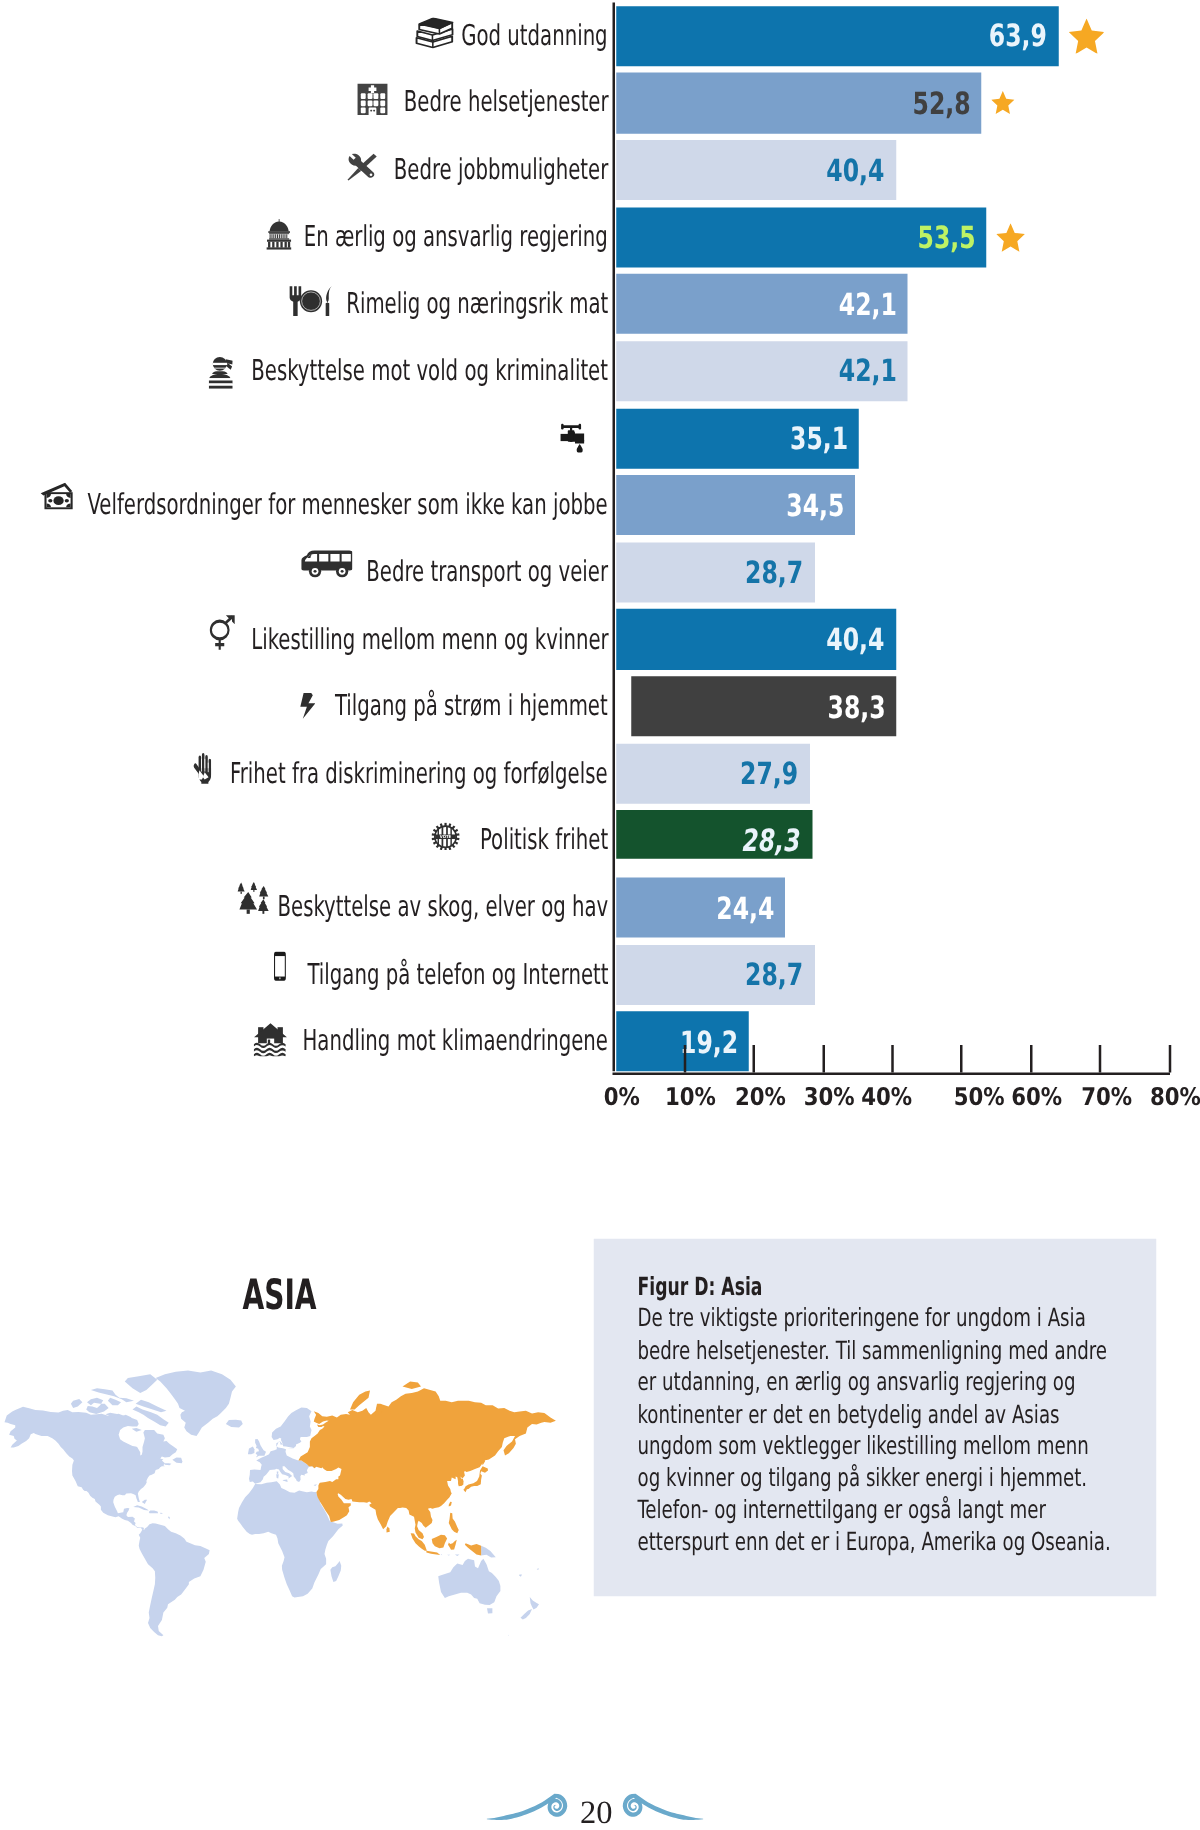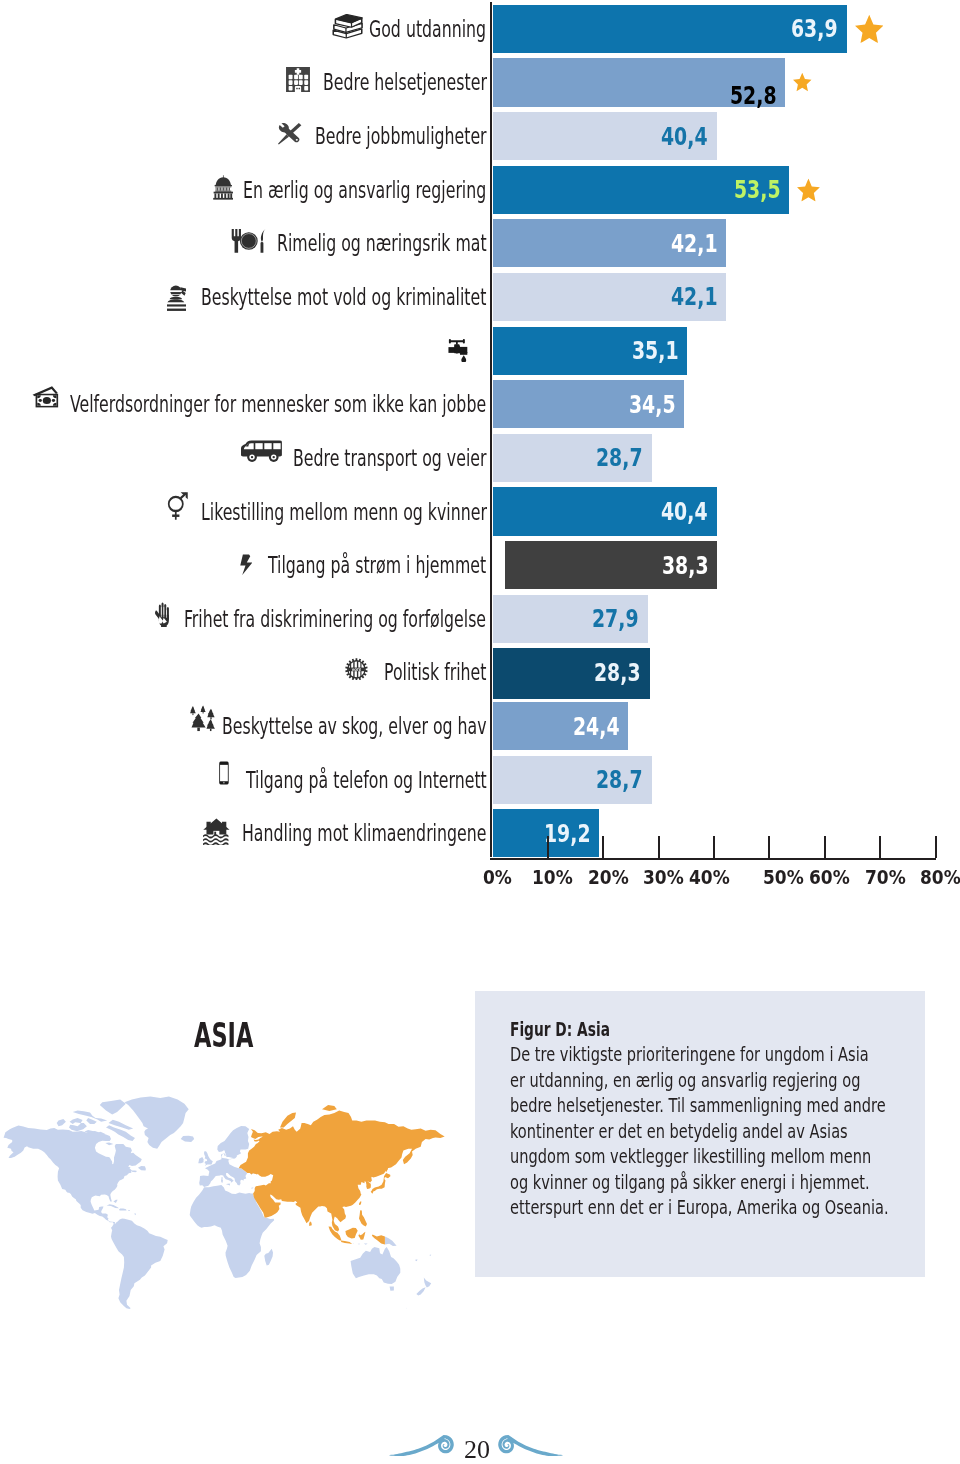--- a/index.html
+++ b/index.html
@@ -99,21 +99,21 @@
 </g>
 <g fill="#434343">
                   <rect x="43" y="81" width="6" height="5" rx="2"></rect>
                   <rect x="52" y="81" width="6" height="5" rx="2"></rect>
                 </g>
               </svg>
             </span>
             <span class="sq txt" data-name="bar-category-text" style="width: 163.89px; height: 26px;"><span style="transform: scaleX(0.762);">Bedre helsetjenester</span></span>
           </div>
           <div class="bar" data-name="bar" style="width: 292.459px; height: 48.2px; background: rgb(122, 160, 203);">
-            <div class="barval" data-name="bar-value-label" style="color: #000000; margin-top: 13px;">
+            <div class="barval" data-name="bar-value-label" style="color: #404040;">
               <span class="sq " data-name="bar-value-text" style="width: 46.504px; height: 29px;"><span style="transform: scaleX(0.855);">52,8</span></span>
             </div>
           </div>
           <div class="star" data-name="priority-star-icon" style="left: 793.459px; top: 50%;"><svg width="18.5" height="18.5" viewBox="0 0 100 100" preserveAspectRatio="none">
               <path fill="#f6a823" d="M50.00 0.00L64.59 34.17L100.00 38.20L73.60 63.34L80.90 100.00L50.00 81.37L19.10 100.00L26.40 63.34L0.00 38.20L35.41 34.17Z"></path>
             </svg></div>
         </div>
         <div class="row" data-name="bar-row" style="top: 111.98px; height: 48.2px;">
           <div class="rowlabel" data-name="bar-category-label">
             <span class="ico" data-name="tools-icon" style="margin-right: 13px; position: relative; top: -2px;">
@@ -387,21 +387,21 @@
                   <rect x="36" y="15" width="6" height="70"></rect>
 <rect x="52" y="14" width="6" height="72"></rect>
                   <rect x="67" y="20" width="5" height="60"></rect>
 </g>
 <rect x="14" y="42" width="72" height="16" fill="#2f2f2f"></rect>
 <text x="50" y="55" font-family="DejaVu Sans Condensed, sans-serif" font-size="15" font-weight="bold" fill="#fff" text-anchor="middle">VOTE</text>
               </svg>
             </span>
             <span class="sq txt" data-name="bar-category-text" style="width: 102.489px; height: 26px;"><span style="transform: scaleX(0.762);">Politisk frihet</span></span>
           </div>
-          <div class="bar" data-name="bar" style="width: 156.754px; height: 51px; background: #0c4a6e;">
+          <div class="bar" data-name="bar" style="width: 156.754px; height: 39px; background: #14532d; font-style: italic;">
             <div class="barval" data-name="bar-value-label" style="color: rgb(234, 244, 251);">
               <span class="sq " data-name="bar-value-text" style="width: 46.504px; height: 29px;"><span style="transform: scaleX(0.855);">28,3</span></span>
             </div>
           </div>
         </div>
         <div class="row" data-name="bar-row" style="top: 702.02px; height: 48.2px;">
           <div class="rowlabel" data-name="bar-category-label">
             <span class="ico" data-name="forest-icon" style="margin-right: 5px; position: relative; top: -7.5px;">
               <svg viewBox="0 0 100 100" width="28.2" height="26.6" preserveAspectRatio="none">
                 <g fill="#2f2f2f">
@@ -555,25 +555,26 @@
           <path d="M322.0 24.2L328.1 20.1L334.3 21.0L336.8 24.2L329.4 26.1L322.0 24.2Z"></path>
           <path d="M386.1 87.2L388.0 84.1L387.4 78.4L386.7 74.3L385.9 76.0L386.1 80.9L385.5 84.8L386.1 87.2Z"></path>
           <path d="M363.9 96.9L365.8 96.4L366.4 99.8L367.0 103.3L370.1 103.0L370.7 99.8L369.5 98.3L368.2 96.4L366.4 96.2L363.9 96.9Z"></path>
         </g>
       </svg></div>
 
   <div id="textbox" data-name="caption-box" style="background: rgb(227, 231, 241);">
     <div id="caption" data-name="caption-text">
         <div class="h" data-name="caption-heading"><span class="sq " data-name="caption-heading-text" style="width: 99.9281px; height: 24px;"><span style="transform: scaleX(0.765);">Figur D: Asia</span></span></div>
         <div class="l" data-name="caption-line"><span class="sq " data-name="caption-line-text" style="width: 358.665px; height: 24px;"><span style="transform: scaleX(0.81);">De tre viktigste prioriteringene for ungdom i Asia</span></span></div>
+        <div class="l" data-name="caption-line"><span class="sq " data-name="caption-line-text" style="width: 375.612px; height: 24px;"><span style="transform: scaleX(0.81);">bedre helsetjenester.  Til sammenligning med andre</span></span></div>
         <div class="l" data-name="caption-line"><span class="sq " data-name="caption-line-text" style="width: 350.414px; height: 24px;"><span style="transform: scaleX(0.81);">er utdanning, en ærlig og ansvarlig regjering og</span></span></div>
-        <div class="l" data-name="caption-line"><span class="sq " data-name="caption-line-text" style="width: 375.612px; height: 24px;"><span style="transform: scaleX(0.81);">bedre helsetjenester.  Til sammenligning med andre</span></span></div>
         <div class="l" data-name="caption-line"><span class="sq " data-name="caption-line-text" style="width: 337.669px; height: 24px;"><span style="transform: scaleX(0.81);">kontinenter er det en betydelig andel av Asias</span></span></div>
         <div class="l" data-name="caption-line"><span class="sq " data-name="caption-line-text" style="width: 361.146px; height: 24px;"><span style="transform: scaleX(0.81);">ungdom som vektlegger likestilling mellom menn</span></span></div>
         <div class="l" data-name="caption-line"><span class="sq " data-name="caption-line-text" style="width: 359.691px; height: 24px;"><span style="transform: scaleX(0.81);">og kvinner og tilgang på sikker energi i hjemmet.</span></span></div>
+        <div class="l" data-name="caption-line"><span class="sq " data-name="caption-line-text" style="width: 326.696px; height: 24px;"><span style="transform: scaleX(0.81);">Telefon- og internettilgang er også langt mer</span></span></div>
         <div class="l" data-name="caption-line"><span class="sq " data-name="caption-line-text" style="width: 378.599px; height: 24px;"><span style="transform: scaleX(0.81);">etterspurt enn det er i Europa,  Amerika og Oseania.</span></span></div>
       </div>
   </div>
 
   <div id="footer" data-name="footer-ornament"><svg width="176" height="41" viewBox="0 0 180 40" preserveAspectRatio="none" data-name="wave-ornament-svg">
         <path data-name="wave-spiral-left-icon" d="M1.5 30.7L3.5 30.9L5.5 31.0L7.5 31.1L9.6 31.2L11.6 31.2L13.7 31.2L15.7 31.1L17.8 31.0L19.8 30.6L21.9 30.2L23.9 29.7L25.9 29.2L28.0 28.7L30.0 28.0L32.1 27.4L34.1 26.7L36.1 25.9L38.2 25.1L40.2 24.3L42.2 23.4L44.3 22.4L46.3 21.4L48.3 20.3L50.4 19.2L58.4 13.9L59.1 14.3L60.5 14.8L61.6 15.6L62.6 16.6L63.3 17.7L63.7 19.0L63.8 20.3L63.6 21.5L63.1 22.7L62.4 23.6L61.5 24.4L60.5 25.0L59.4 25.3L58.3 25.3L57.3 25.1L56.3 24.7L55.5 24.0L54.9 23.3L54.5 22.4L54.3 21.5L54.3 20.6L54.5 19.7L54.9 19.0L55.5 18.3L56.1 17.9L56.8 17.5L57.6 17.4L58.3 17.4L59.0 17.6L59.6 18.0L60.1 18.4L60.5 19.0L60.7 19.6L60.8 20.2L60.7 20.7L60.5 21.3L60.2 21.7L59.8 22.1L59.4 22.4L58.9 22.5L58.5 22.5L58.1 22.4L57.7 22.3L57.4 22.0L57.1 21.8L56.9 21.4L56.9 21.1L56.9 20.8L57.0 20.5L57.1 20.2L57.3 20.0L57.5 19.9L57.7 19.8L57.9 19.8L58.1 19.9L58.3 19.7L58.1 19.5L57.7 19.5L57.4 19.4L57.0 19.5L56.6 19.7L56.3 20.1L56.0 20.5L55.9 21.1L55.9 21.7L56.0 22.3L56.4 22.9L56.9 23.4L57.5 23.8L58.3 24.1L59.1 24.1L60.0 24.0L60.8 23.6L61.6 23.1L62.2 22.3L62.7 21.3L62.9 20.3L62.9 19.2L62.6 18.0L62.0 17.0L61.2 16.1L60.1 15.3L58.9 14.9L57.5 14.7L56.1 14.8L54.8 15.3L53.5 16.1L52.5 17.2L51.7 18.6L51.3 20.1L51.2 21.7L51.5 23.4L52.2 24.9L53.2 26.3L54.6 27.4L56.2 28.2L58.0 28.6L59.9 28.6L61.7 28.2L63.4 27.3L64.9 26.0L66.1 24.4L66.9 22.5L67.3 20.5L67.1 18.4L66.5 16.3L65.4 14.5L63.9 12.9L62.0 11.6L59.9 10.9L56.8 10.8L48.6 16.2L46.7 17.3L44.7 18.3L42.7 19.3L40.8 20.2L38.8 21.1L36.8 21.9L34.9 22.7L32.9 23.4L30.9 24.1L29.0 24.7L27.0 25.3L25.1 25.8L23.1 26.3L21.1 26.8L19.2 27.1L17.2 27.5L15.3 28.0L13.3 28.5L11.4 28.9L9.4 29.2L7.5 29.6L5.5 29.9L3.5 30.1L1.5 30.3Z"></path>
         <g transform="translate(180,0) scale(-1,1)">
           <path data-name="wave-spiral-right-icon" d="M1.5 30.7L3.5 30.9L5.5 31.0L7.5 31.1L9.6 31.2L11.6 31.2L13.7 31.2L15.7 31.1L17.8 31.0L19.8 30.6L21.9 30.2L23.9 29.7L25.9 29.2L28.0 28.7L30.0 28.0L32.1 27.4L34.1 26.7L36.1 25.9L38.2 25.1L40.2 24.3L42.2 23.4L44.3 22.4L46.3 21.4L48.3 20.3L50.4 19.2L58.4 13.9L59.1 14.3L60.5 14.8L61.6 15.6L62.6 16.6L63.3 17.7L63.7 19.0L63.8 20.3L63.6 21.5L63.1 22.7L62.4 23.6L61.5 24.4L60.5 25.0L59.4 25.3L58.3 25.3L57.3 25.1L56.3 24.7L55.5 24.0L54.9 23.3L54.5 22.4L54.3 21.5L54.3 20.6L54.5 19.7L54.9 19.0L55.5 18.3L56.1 17.9L56.8 17.5L57.6 17.4L58.3 17.4L59.0 17.6L59.6 18.0L60.1 18.4L60.5 19.0L60.7 19.6L60.8 20.2L60.7 20.7L60.5 21.3L60.2 21.7L59.8 22.1L59.4 22.4L58.9 22.5L58.5 22.5L58.1 22.4L57.7 22.3L57.4 22.0L57.1 21.8L56.9 21.4L56.9 21.1L56.9 20.8L57.0 20.5L57.1 20.2L57.3 20.0L57.5 19.9L57.7 19.8L57.9 19.8L58.1 19.9L58.3 19.7L58.1 19.5L57.7 19.5L57.4 19.4L57.0 19.5L56.6 19.7L56.3 20.1L56.0 20.5L55.9 21.1L55.9 21.7L56.0 22.3L56.4 22.9L56.9 23.4L57.5 23.8L58.3 24.1L59.1 24.1L60.0 24.0L60.8 23.6L61.6 23.1L62.2 22.3L62.7 21.3L62.9 20.3L62.9 19.2L62.6 18.0L62.0 17.0L61.2 16.1L60.1 15.3L58.9 14.9L57.5 14.7L56.1 14.8L54.8 15.3L53.5 16.1L52.5 17.2L51.7 18.6L51.3 20.1L51.2 21.7L51.5 23.4L52.2 24.9L53.2 26.3L54.6 27.4L56.2 28.2L58.0 28.6L59.9 28.6L61.7 28.2L63.4 27.3L64.9 26.0L66.1 24.4L66.9 22.5L67.3 20.5L67.1 18.4L66.5 16.3L65.4 14.5L63.9 12.9L62.0 11.6L59.9 10.9L56.8 10.8L48.6 16.2L46.7 17.3L44.7 18.3L42.7 19.3L40.8 20.2L38.8 21.1L36.8 21.9L34.9 22.7L32.9 23.4L30.9 24.1L29.0 24.7L27.0 25.3L25.1 25.8L23.1 26.3L21.1 26.8L19.2 27.1L17.2 27.5L15.3 28.0L13.3 28.5L11.4 28.9L9.4 29.2L7.5 29.6L5.5 29.9L3.5 30.1L1.5 30.3Z"></path>
         </g>
       </svg></div>

